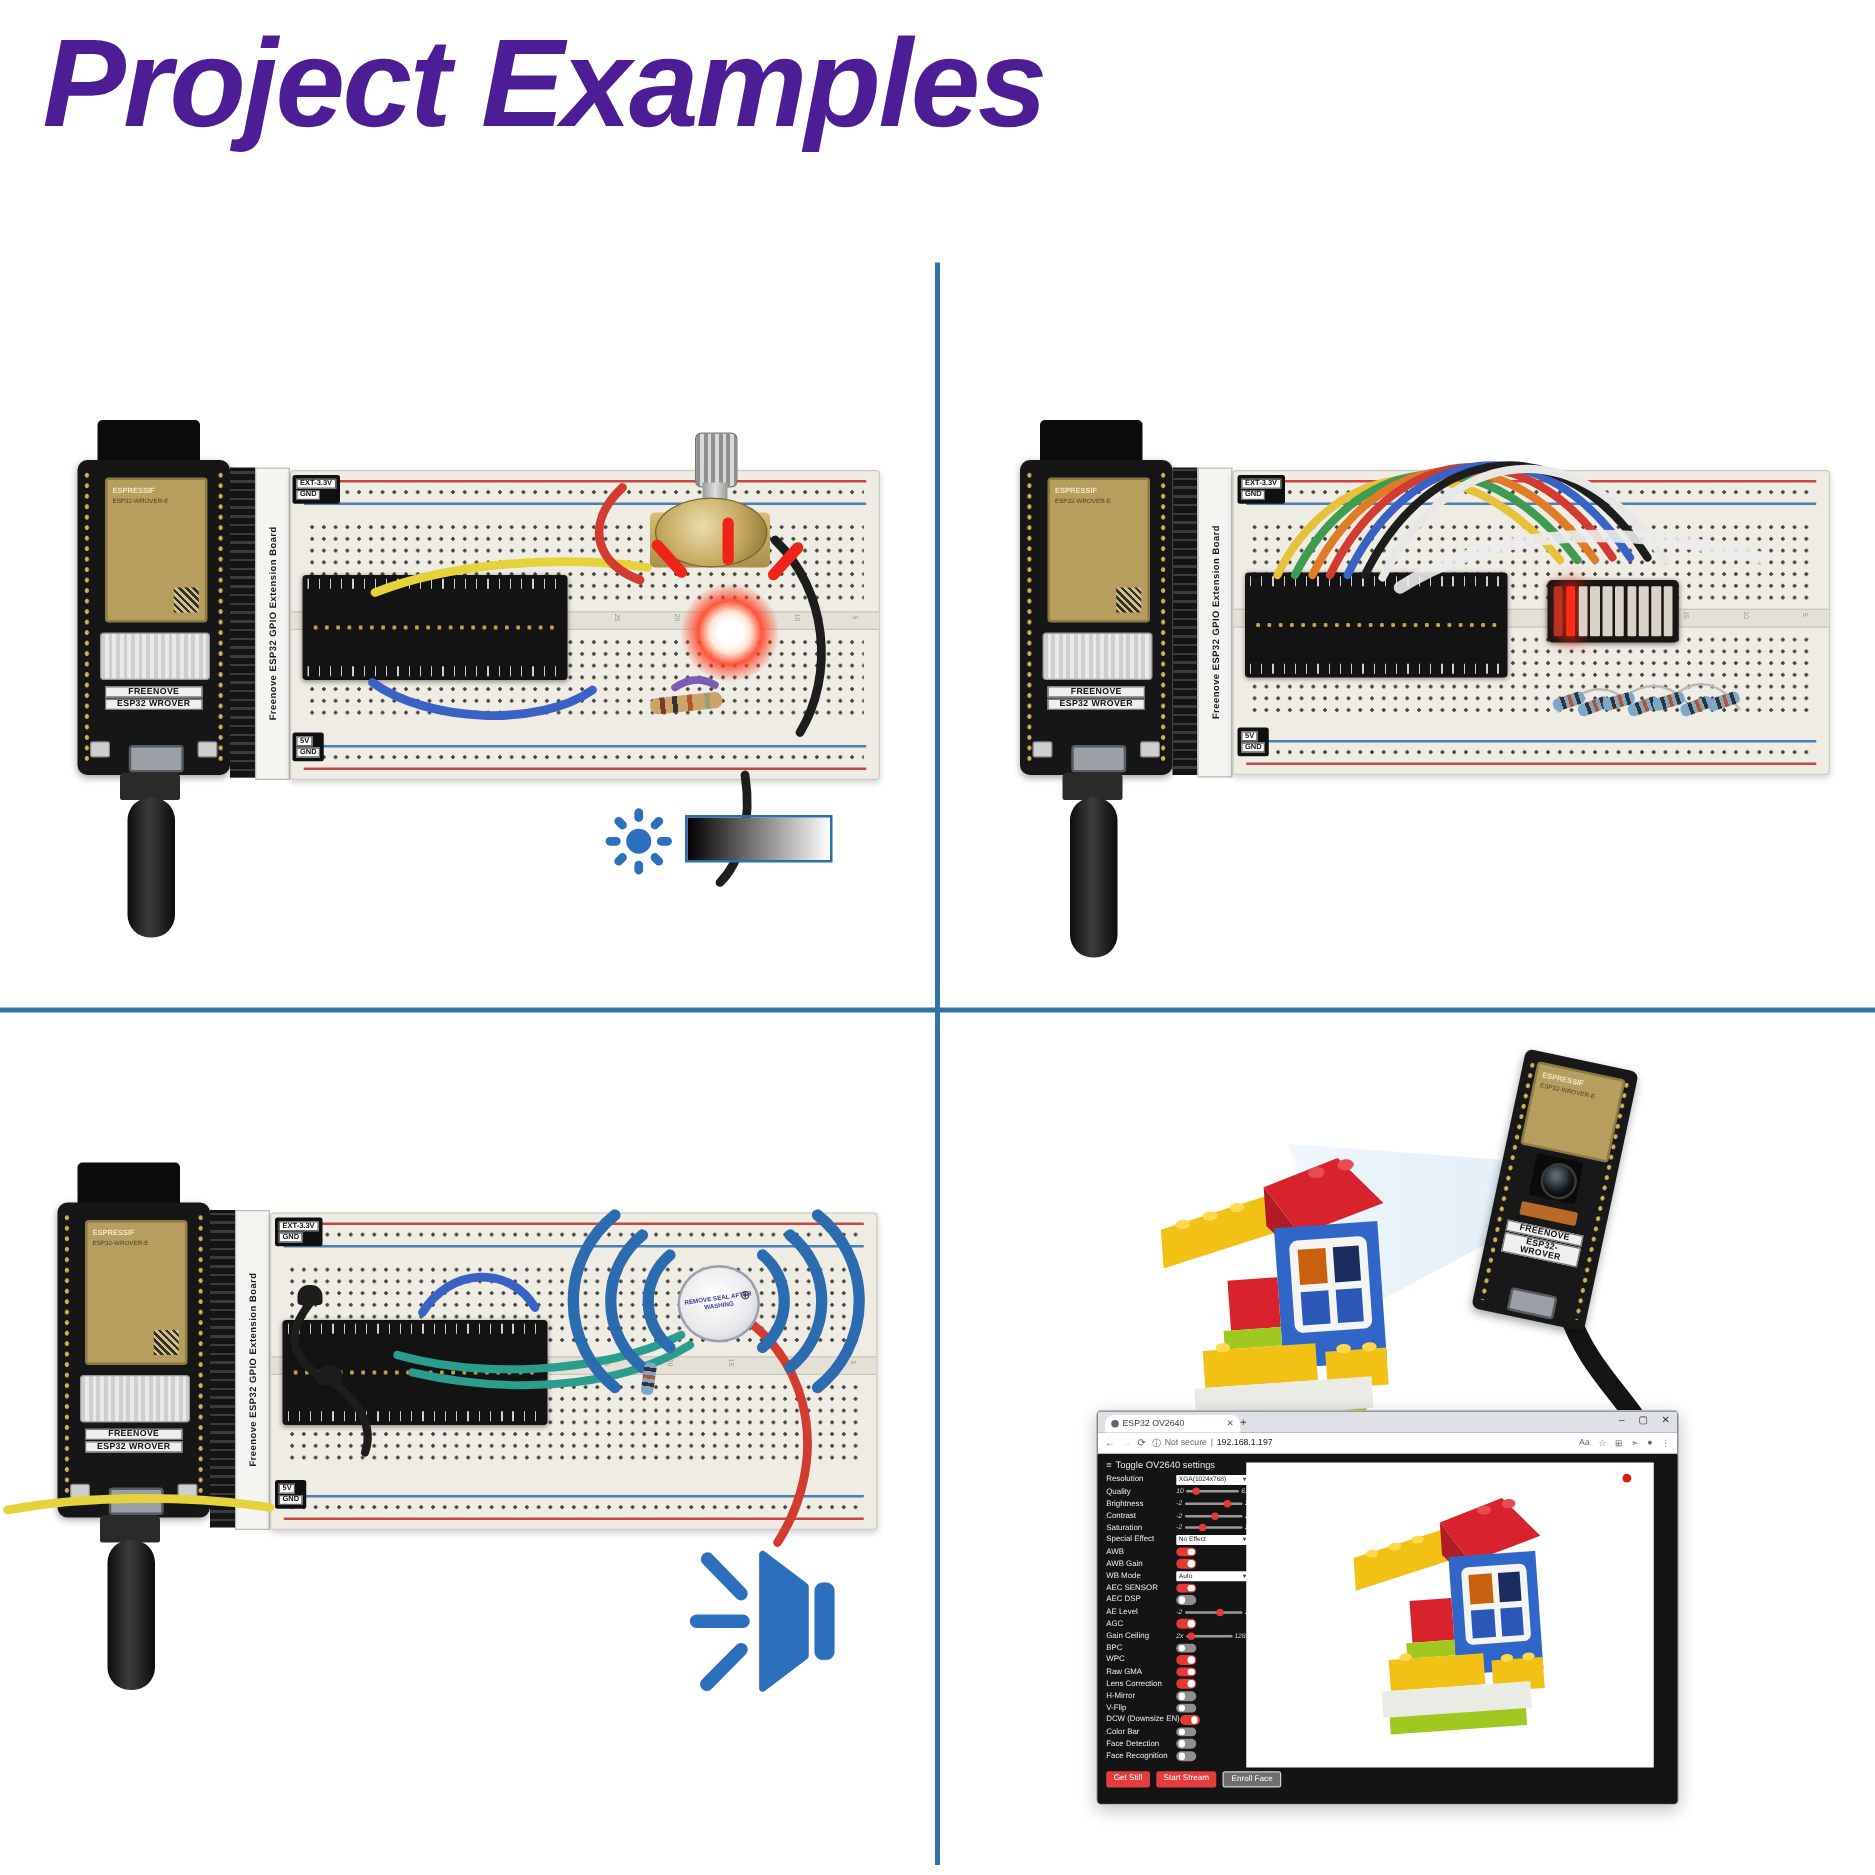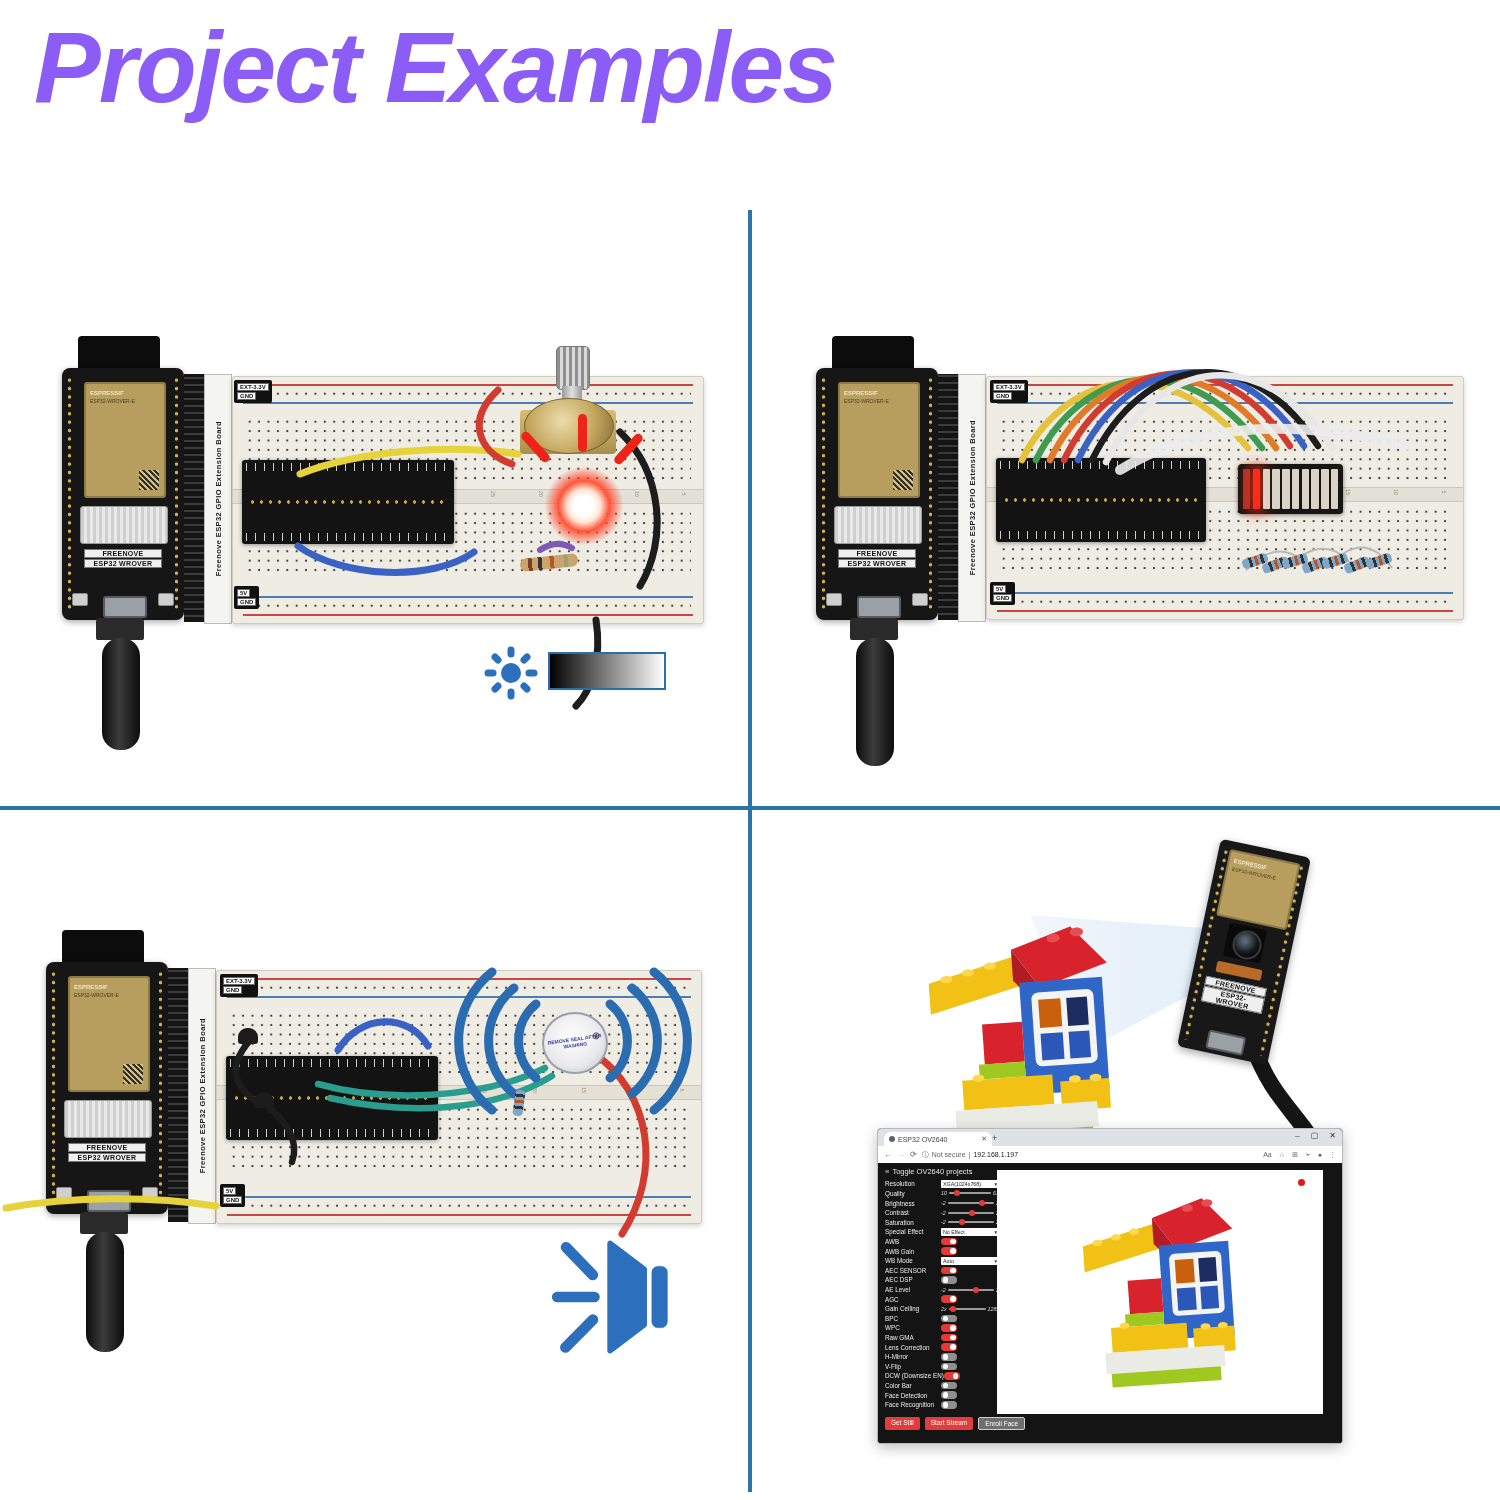--- a/index.html
+++ b/index.html
@@ -1,21 +1,21 @@
 <!DOCTYPE html>
 <html><head>
 <meta charset="utf-8">
 <style>
   html,body{margin:0;padding:0;background:#fff;}
   .canvas{position:relative;width:1500px;height:1500px;background:#fff;overflow:hidden;
           font-family:"Liberation Sans",sans-serif;}
   .abs{position:absolute;}
   
   .title{position:absolute;left:34px;top:10px;font-size:100px;font-weight:bold;font-style:italic;
-         color:#8b5cf6;letter-spacing:-2px;white-space:nowrap;}
+         color:#4c1d95;letter-spacing:-2px;white-space:nowrap;}
   .subtitle{position:absolute;left:40px;top:138px;font-size:38px;color:#121212;}
   
   .vdiv{position:absolute;left:748px;top:210px;width:4px;height:1282px;background:#2e74a8;}
   .hdiv{position:absolute;left:0;top:806px;width:1500px;height:4px;background:#2e74a8;}
   
   .esp{position:absolute;width:122px;height:252px;background:#161616;border-radius:8px;
        box-shadow:0 2px 6px rgba(0,0,0,.35);}
   .boardtop{position:absolute;width:82px;height:36px;background:#0c0c0c;border-radius:4px 4px 0 0;}
   .pins{position:absolute;top:8px;bottom:8px;width:9px;
         background-image:radial-gradient(circle,#d4b14f 1.6px,transparent 2px);
@@ -541,21 +541,21 @@
             <span>Aa</span>
             <span>☆</span>
             <span>⊞</span>
             <span>➣</span>
             <span>●</span>
             <span>⋮</span>
           </span>
       </div>
       <div class="content">
         <div class="ptitle">
-          <b>≡</b><span>Toggle OV2640 projects</span>
+          <b>≡</b><span>Toggle OV2640 settings</span>
         </div>
         <div class="crows">
             <div class="crow">
               <span class="clab">Resolution</span>
               <div class="csel">
                 <span>XGA(1024x768)</span>
                 <b>▾</b>
               </div>
             </div>
             <div class="crow">

